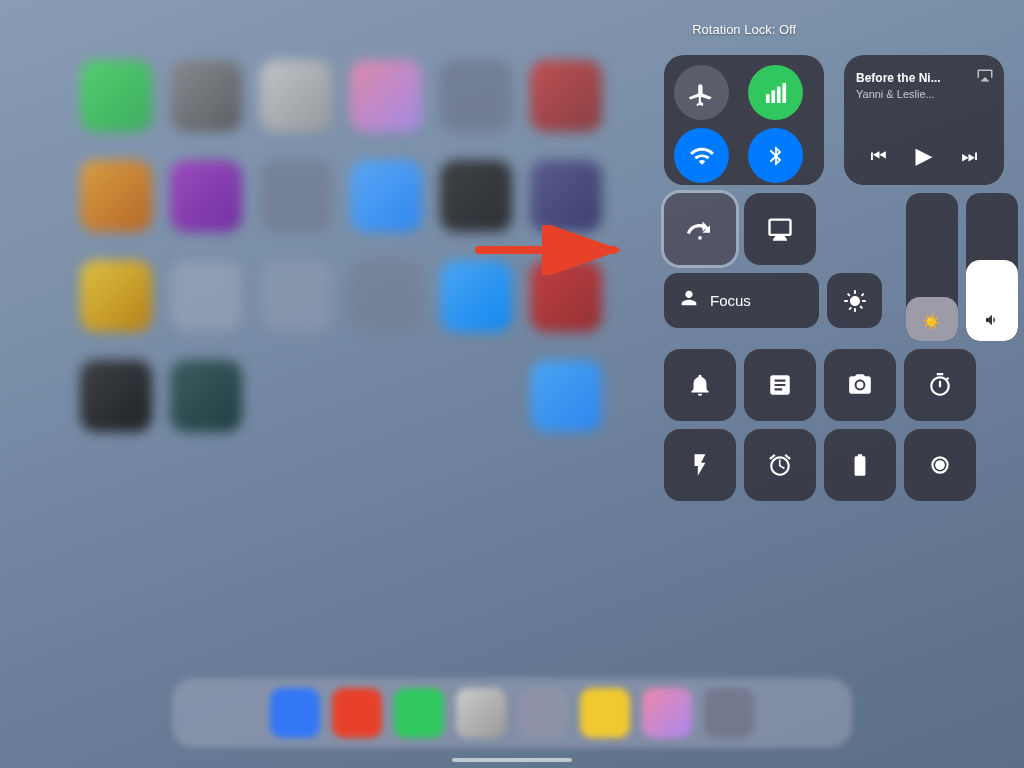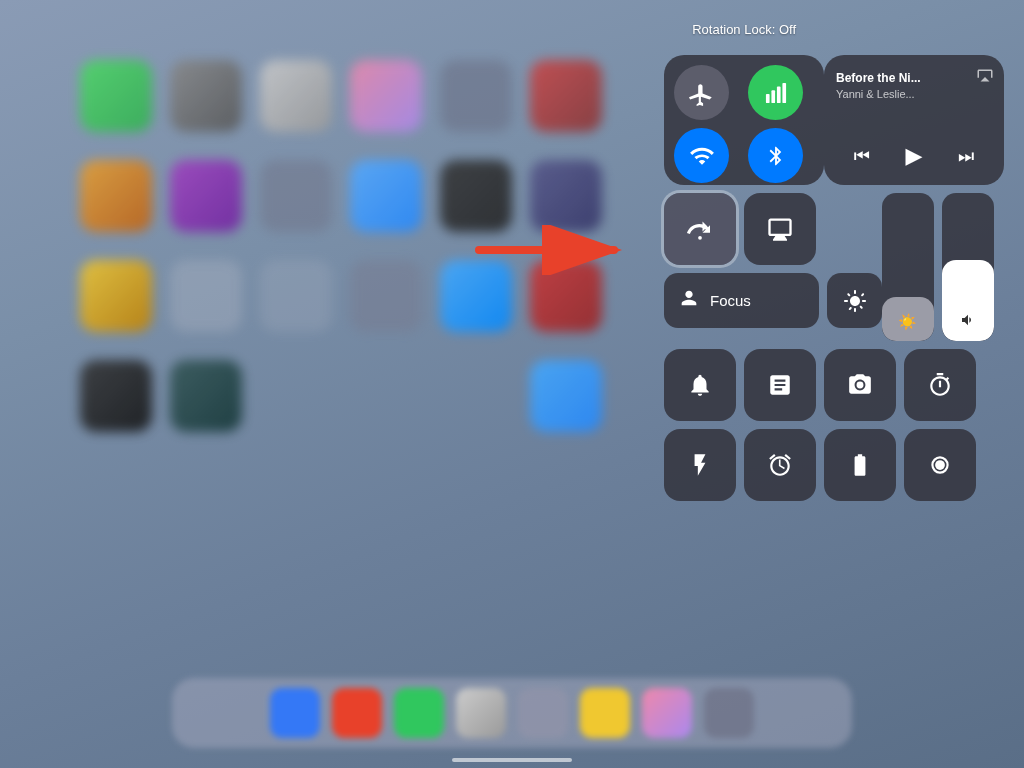--- a/index.html
+++ b/index.html
@@ -94,21 +94,21 @@
       right: 20px;
       width: 340px;
       display: flex;
       flex-direction: column;
       gap: 8px;
     }
 
     
     .cc-row-1 {
       display: flex;
-      gap: 0;
+      gap: 20px;
     }
 
     
     .connectivity-block {
       width: 160px;
       height: 130px;
       background: rgba(50,50,60,0.85);
       border-radius: 20px;
       display: grid;
       grid-template-columns: 1fr 1fr;
@@ -268,21 +268,21 @@
       top: 225px;
       right: 395px;
       width: 160px;
       height: 50px;
       pointer-events: none;
     }
 
     
     .cc-middle-section {
       display: flex;
-      gap: 0;
+      gap: 24px;
       text-align: center;
     }
 
     .cc-middle-left {
       display: flex;
       flex-direction: column;
       gap: 8px;
     }
 
     .cc-middle-right {

